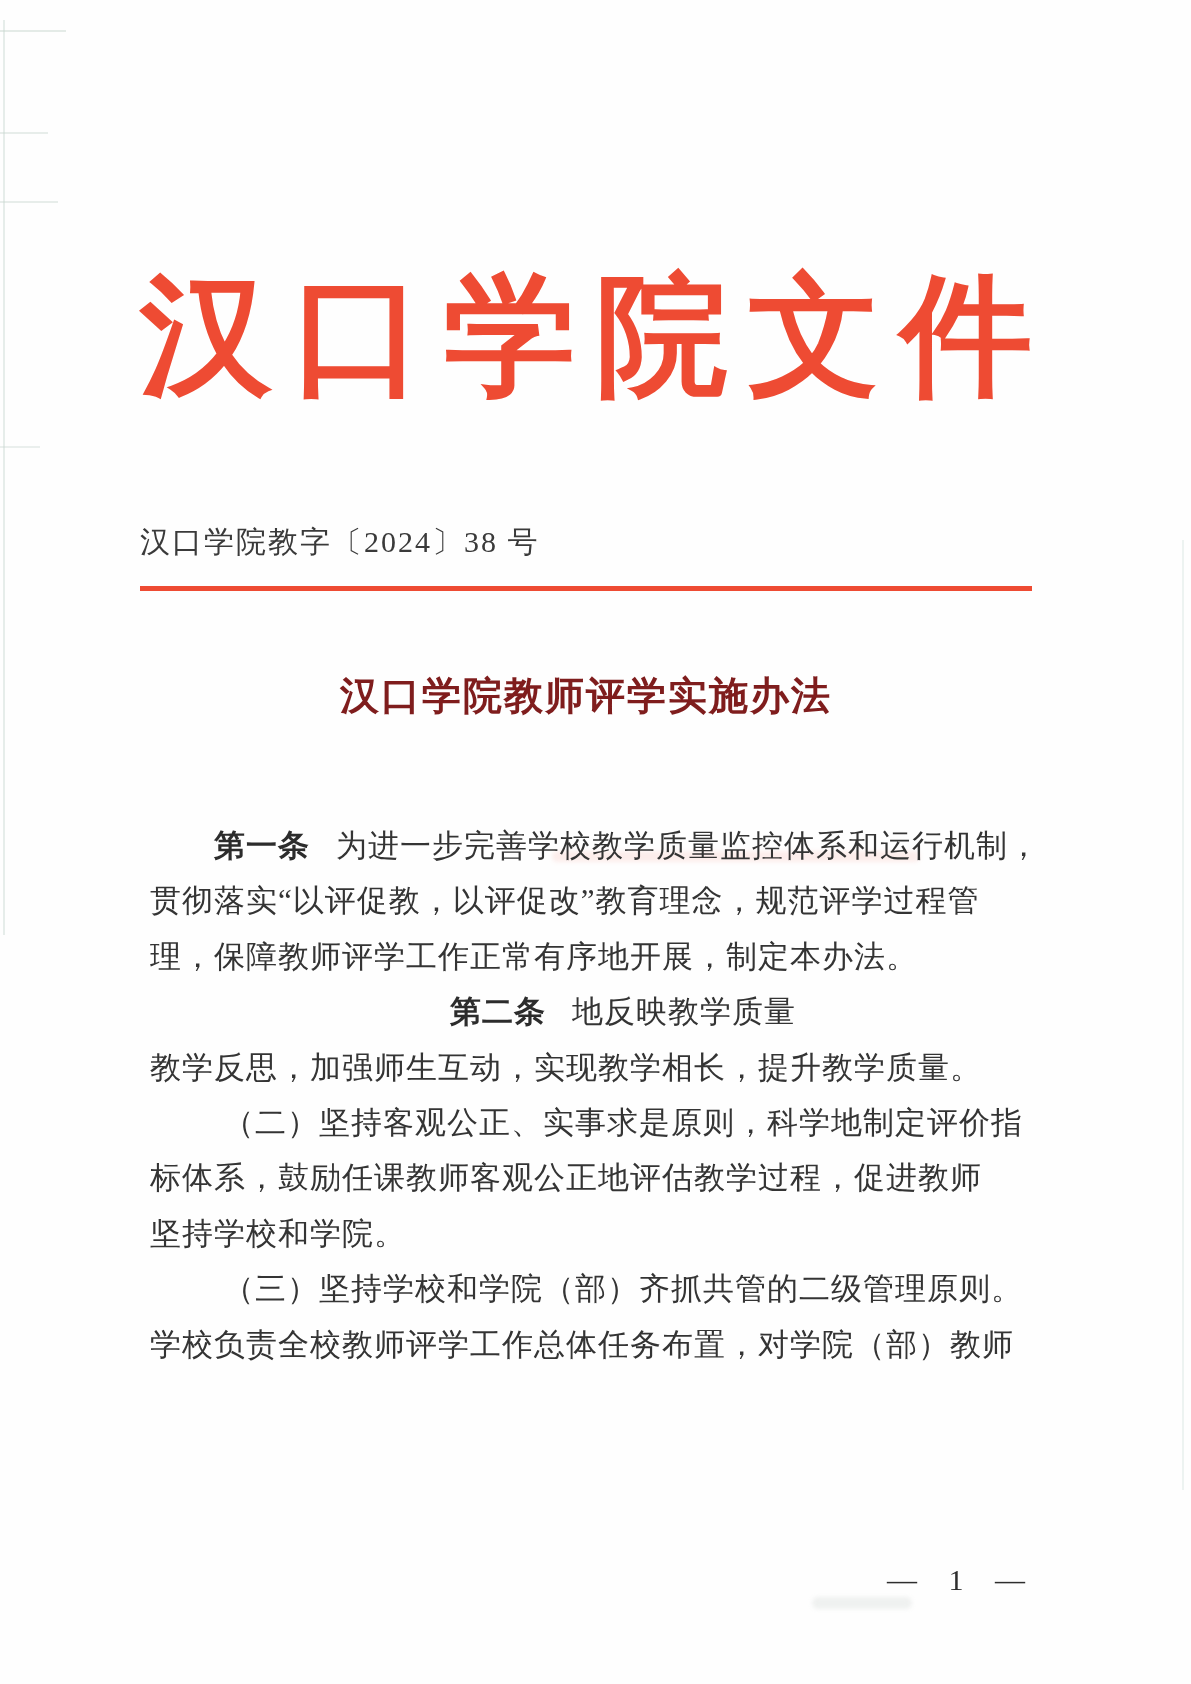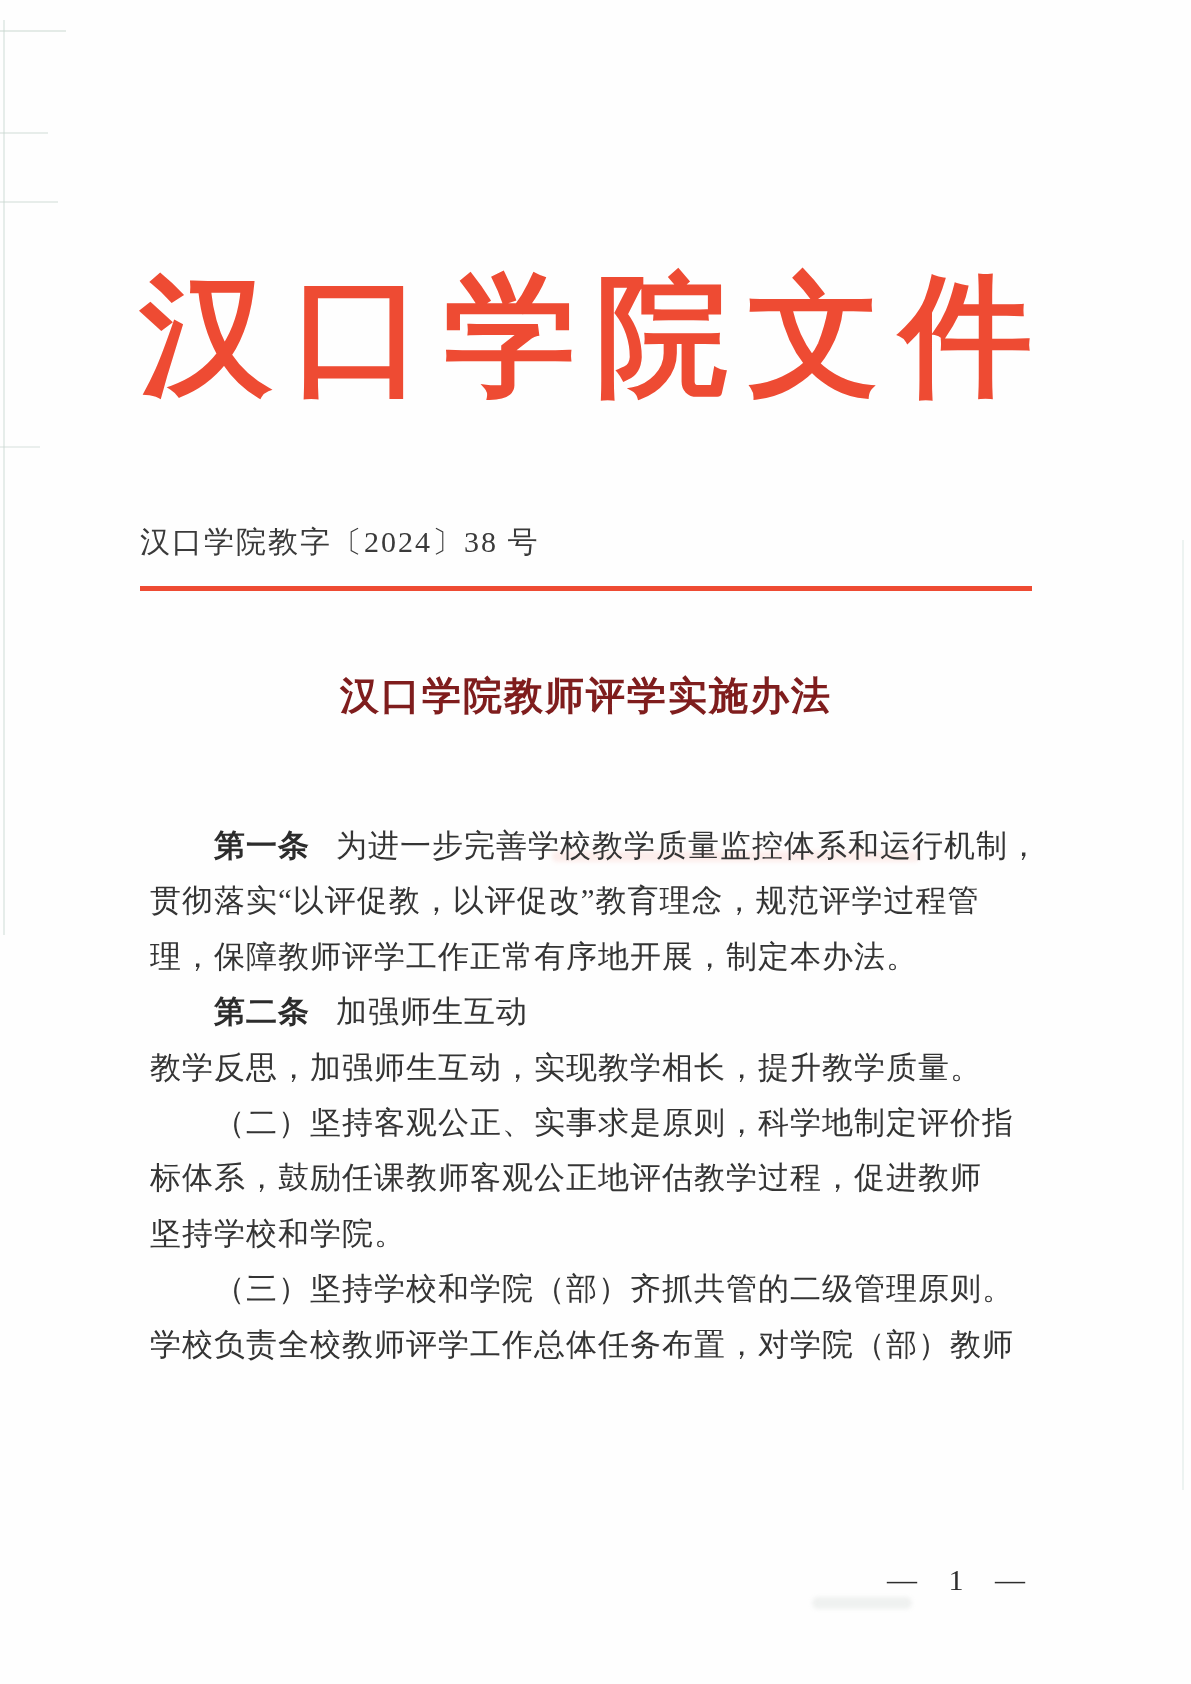--- a/index.html
+++ b/index.html
@@ -81,21 +81,21 @@
     width: 882px;
     font-size: 31px;
     letter-spacing: 1px;
     color: #343434;
   }
   .line {
     height: 55.4px;
     line-height: 55.4px;
     white-space: nowrap;
   }
-  .line.indent { padding-left: 64px; }
+  .line.indent { padding-left: 64px; text-align: center; }
   .article-num {
     font-weight: bold;
     color: #2c2c2c;
     margin-right: 26px;
   }
 
   
   .page-number {
     position: absolute;
     left: 140px; top: 1560px;
@@ -142,21 +142,21 @@
     <div class="line indent">
       <span class="article-num">第一条</span><span>为进一步完善学校教学质量监控体系和运行机制，</span>
     </div>
     <div class="line">
       <span>贯彻落实“以评促教，以评促改”教育理念，规范评学过程管</span>
     </div>
     <div class="line">
       <span>理，保障教师评学工作正常有序地开展，制定本办法。</span>
     </div>
     <div class="line indent">
-      <span class="article-num">第二条</span><span>加强师生互动</span>
+      <span class="article-num">第二条</span><span>地反映教学质量</span>
     </div>
     <div class="line">
       <span>教学反思，加强师生互动，实现教学相长，提升教学质量。</span>
     </div>
     <div class="line indent">
       <span>（二）坚持客观公正、实事求是原则，科学地制定评价指</span>
     </div>
     <div class="line">
       <span>标体系，鼓励任课教师客观公正地评估教学过程，促进教师</span>
     </div>

